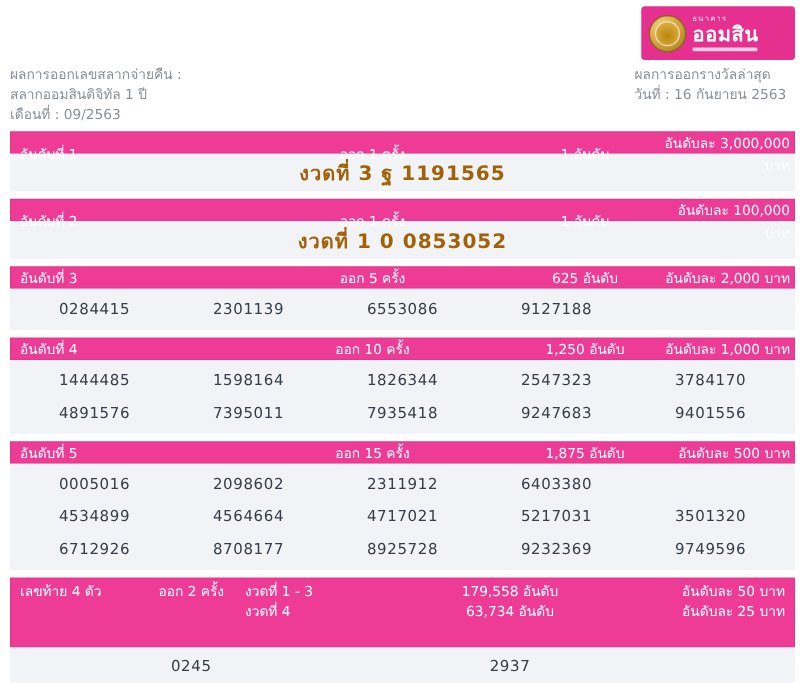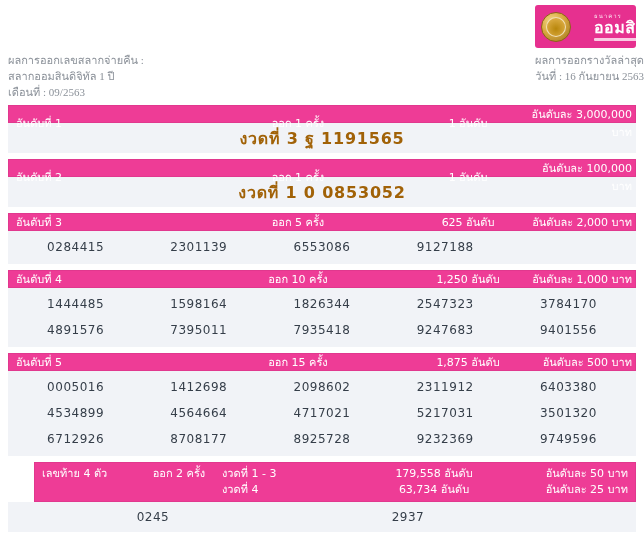--- a/index.html
+++ b/index.html
@@ -1,36 +1,36 @@
 <!DOCTYPE html>
 <html><head>
 <meta charset="utf-8">
 <style>
   * { margin:0; padding:0; box-sizing:border-box; }
   body { background:#fff; font-family:"DejaVu Sans","Liberation Sans",sans-serif; }
   .page { position:relative; width:644px; height:546px; background:#ffffff; overflow:hidden; }
 
   
-  .logo { position:absolute; top:5px; right:8px; width:101px; height:43px;
+  .logo { position:absolute; top:5px; right:8px; width:123px; height:43px;
           background:#e6308f; border-radius:3px; display:flex; align-items:center;
-          padding:4px 6px; gap:23px; }
+          padding:4px 6px; gap:5px; }
   .logo-medal { width:30px; height:30px; border-radius:50%;
                 background:radial-gradient(circle at 35% 30%, #f3d98a 0%, #d9a93f 45%, #9c741d 100%);
                 border:1px solid #8a6516; display:flex; align-items:center; justify-content:center; flex:0 0 auto; }
   .logo-medal-inner { width:20px; height:20px; border-radius:50%; border:1px solid rgba(255,255,255,.65);
                 background:radial-gradient(circle at 50% 60%, #b8860b 0%, #d9a93f 70%); }
   .logo-text { display:flex; flex-direction:column; align-items:flex-start; color:#fff; line-height:1; }
   .logo-small { font-size:6px; letter-spacing:1px; opacity:.9; margin-bottom:1px; }
   .logo-name { font-size:16px; font-weight:bold; letter-spacing:.5px; }
   .logo-tagline { margin-top:2px; width:52px; height:3px; background:rgba(255,255,255,.75); border-radius:1px; }
 
   
-  .intro { position:absolute; top:52px; left:8px; right:0; display:flex;
-           justify-content:space-between; color:#8b9199; font-size:11px; line-height:16px;font-family:Liberation Serif, serif; }
-  .intro-right { text-align:right; }
+  .intro { position:absolute; top:52px; left:8px; right:15px; display:flex;
+           justify-content:space-between; color:#8b9199; font-size:11px; line-height:16px; }
+  .intro-right { }
 
   
   .sections { position:absolute; top:105px; left:8px; right:8px; }
   .section { margin-bottom:6px; }
 
   .bar { background:#ee3c96; color:#ffffff; font-size:11px; height:18px;
          display:grid; grid-template-columns:175px 230px 110px 1fr; align-items:center;
          box-shadow:inset 0 0 0 1px rgba(0,0,0,.05); }
   .bar .c1 { padding-left:8px; }
   .bar .c2 { text-align:center; }
@@ -38,23 +38,23 @@
   .bar .c4 { text-align:right; padding-right:4px; }
 
   .winner-area { background:#f1f3f7; height:30px; display:flex; align-items:center; justify-content:center;
                  font-size:16px; font-weight:600; color:#a16207; letter-spacing:.8px; }
 
   .numbers-area { background:#f1f3f7; padding:3px 6px 4px 6px; }
   .num-row { display:grid; grid-template-columns:repeat(5,1fr); }
   .num { text-align:center; font-size:12px; font-weight:500; color:#353e49; line-height:26px; letter-spacing:.5px; }
 
   
-  .bar-tall { background:#ee3c96; color:#fff; font-size:11px; height:40px;
+  .bar-tall { background:#ee3c96; color:#fff; font-size:11px; height:56px;
               display:grid; grid-template-columns:110px 70px 150px 140px 1fr;
-              box-shadow:inset 0 0 0 1px rgba(0,0,0,.05); padding:4px 0 3px 0; line-height:16px;margin-left:26px; }
+              box-shadow:inset 0 0 0 1px rgba(0,0,0,.05); padding:4px 0 3px 0; line-height:16px; }
   .bar-tall .c1 { padding-left:8px; }
   .bar-tall .c2 { text-align:center; }
   .bar-tall .c3 { text-align:left; padding-left:8px; }
   .bar-tall .c4 { text-align:center; }
   .bar-tall .c5 { text-align:right; padding-right:8px; }
   .tail-area { background:#f1f3f7; height:30px; display:grid;
                grid-template-columns:110px 70px 150px 140px 1fr; align-items:center; }
   .tail-area .num { line-height:30px; }
 </style>
 </head>
@@ -152,21 +152,20 @@
     <div class="section">
       <div class="bar">
         <span class="c1">อันดับที่ 5</span>
         <span class="c2">ออก 15 ครั้ง</span>
         <span class="c3">1,875 อันดับ</span>
         <span class="c4">อันดับละ 500 บาท</span>
       </div>
       <div class="numbers-area">
         <div class="num-row">
           <span class="num">0005016</span>
-          <span class="num">1412698</span>
           <span class="num">2098602</span>
           <span class="num">2311912</span>
           <span class="num">6403380</span>
         </div>
         <div class="num-row">
           <span class="num">4534899</span>
           <span class="num">4564664</span>
           <span class="num">4717021</span>
           <span class="num">5217031</span>
           <span class="num">3501320</span>

